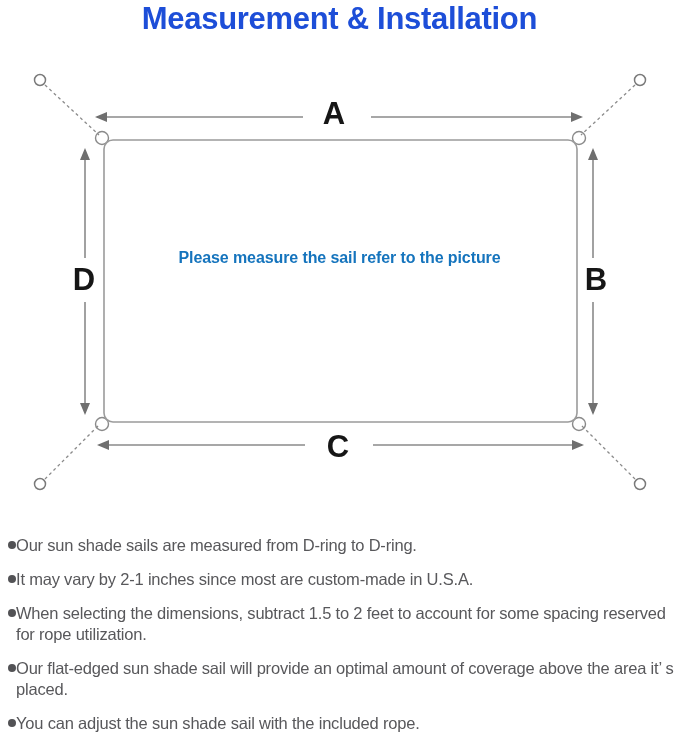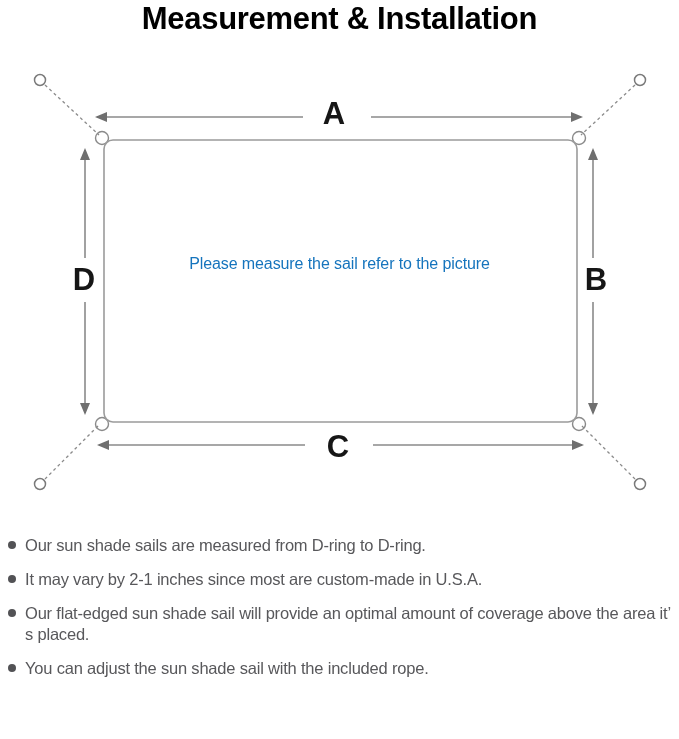--- a/index.html
+++ b/index.html
@@ -7,21 +7,21 @@
     position:relative;
     width:679px;height:739px;
     background:#ffffff;
     font-family:"Liberation Sans","DejaVu Sans",sans-serif;
     overflow:hidden;
   }
   .main-title{
     position:absolute;top:1px;left:0;right:0;
     text-align:center;
     font-size:31px;font-weight:700;
-    color:#000000;
+    color:#1d4ed8;
     letter-spacing:-0.3px;
     margin:0;
   }
   .diagram-svg{position:absolute;top:0;left:0;}
   .dim-label{
     position:absolute;
     transform:translate(-50%,-50%);
     font-size:31px;font-weight:800;
     color:#161616;
     line-height:1;
@@ -29,29 +29,29 @@
   .center-text{
     position:absolute;top:243px;left:0;right:0;
     text-align:center;
     color:#1574bd;
   }
   .center-title{
     font-size:28px;font-weight:700;
     margin:0 0 9px 0;line-height:1.05;
   }
   .center-subtitle{
-    font-size:16px;font-weight:400;
-    margin:12px;line-height:1.1;letter-spacing:-0.1px;
+    font-size:16px;font-weight:700;
+    margin:6px;line-height:1.1;letter-spacing:-0.1px;
   }
   .notes{
     position:absolute;top:535px;left:8px;right:2px;
     list-style:none;margin:0;padding:0;
   }
   .note-item{
-    display:flex;align-items:flex-start;gap:9px;
+    display:flex;align-items:flex-start;
     font-size:16.5px;line-height:21px;
     letter-spacing:-0.2px;
     color:#58585b;
     margin-bottom:13px;
   }
   .bullet-dot{
     flex:none;width:8px;height:8px;border-radius:50%;
     background:#525255;margin-top:6px;
   }
 </style>
@@ -121,20 +121,24 @@
     <li class="note-item">
       <span class="bullet-dot"></span>
       <span>Our sun shade sails are measured from D-ring to D-ring.</span>
     </li>
     <li class="note-item">
       <span class="bullet-dot"></span>
       <span>It may vary by 2-1 inches since most are custom-made in U.S.A.</span>
     </li>
     <li class="note-item">
       <span class="bullet-dot"></span>
+      <span>When selecting the dimensions, subtract 1.5 to 2 feet to account for some spacing reserved for rope utilization.</span>
+    </li>
+    <li class="note-item">
+      <span class="bullet-dot"></span>
       <span>Our flat-edged sun shade sail will provide an optimal amount of coverage above the area it’ s placed.</span>
     </li>
     <li class="note-item">
       <span class="bullet-dot"></span>
       <span>You can adjust the sun shade sail with the included rope.</span>
     </li>
   </ul>
 
 </div>
 

